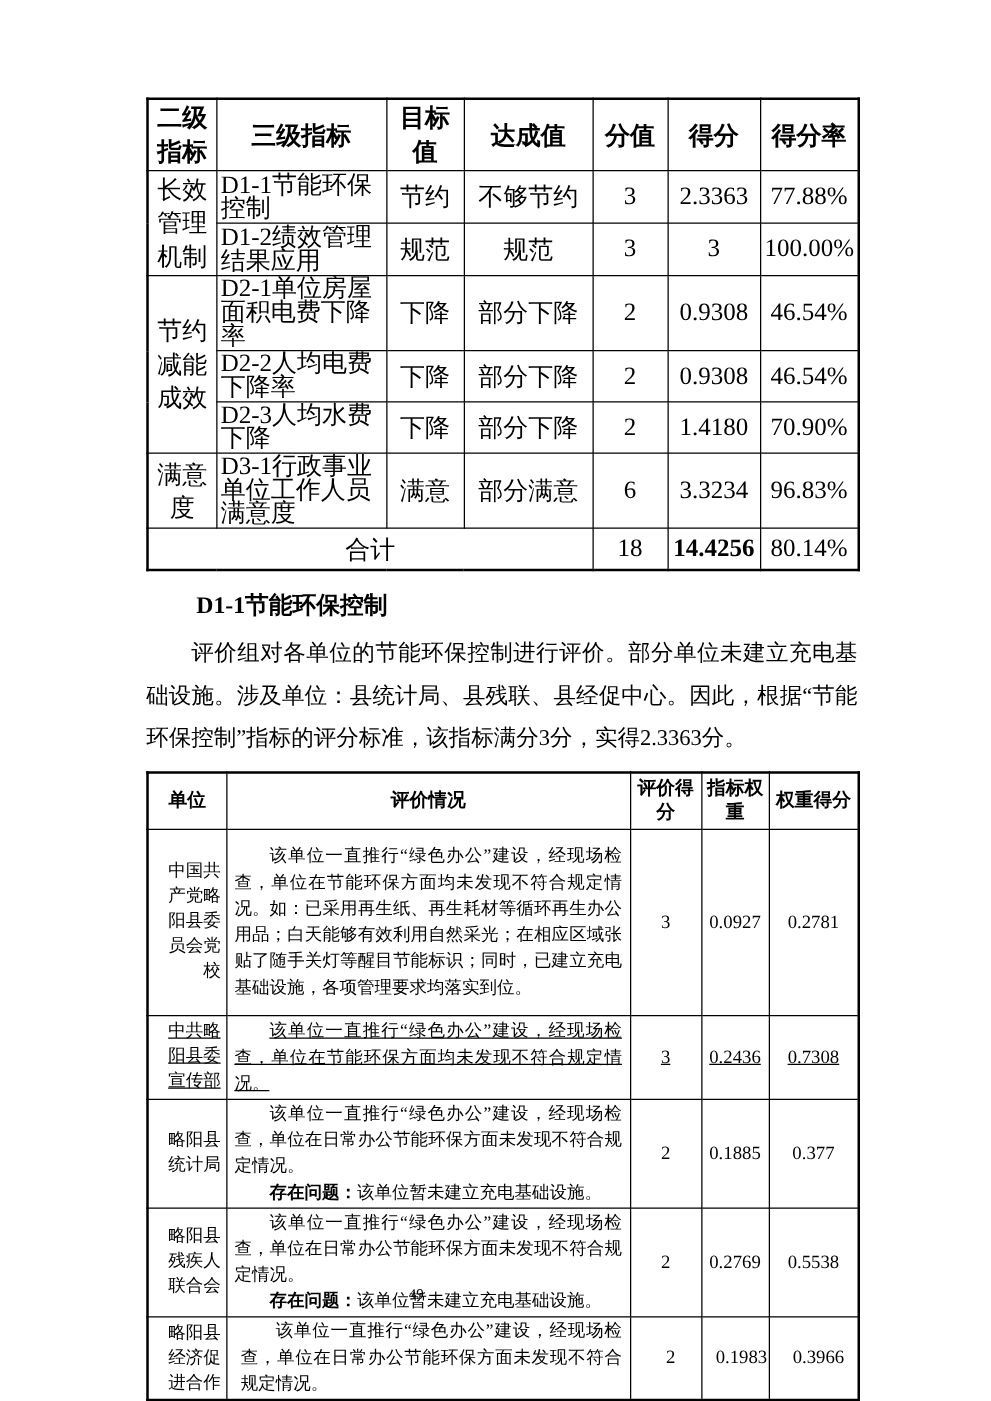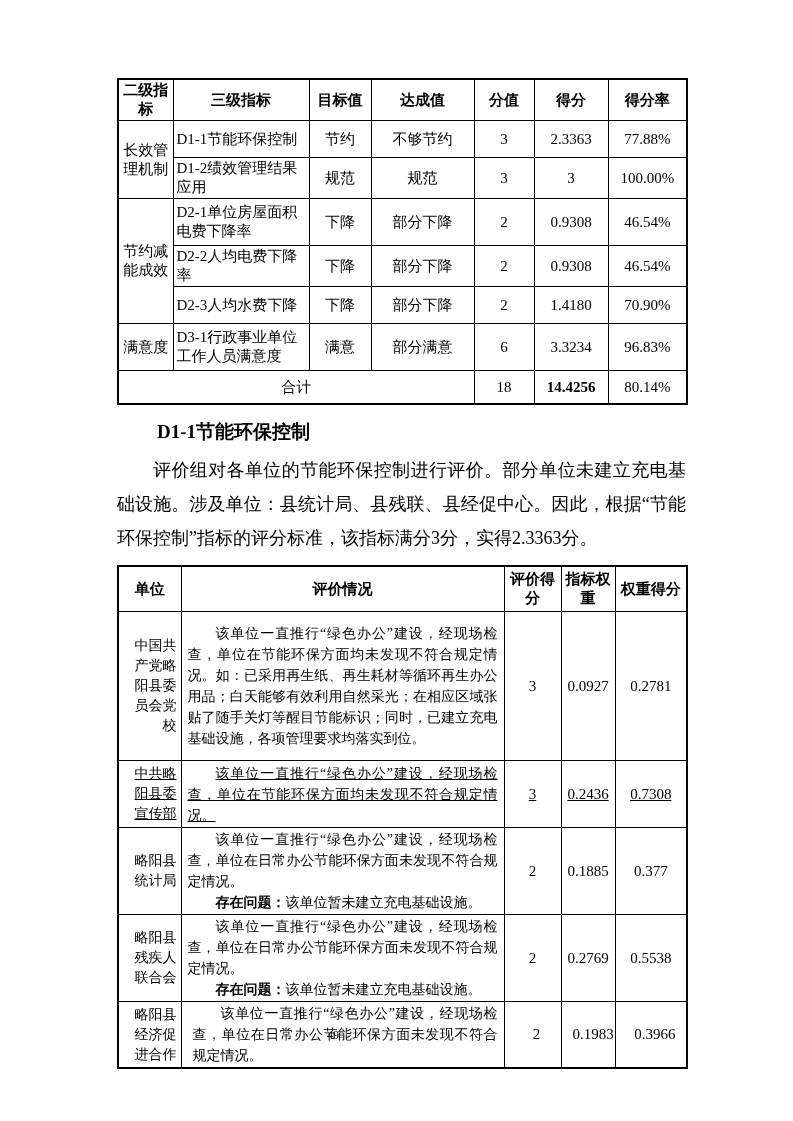--- a/index.html
+++ b/index.html
@@ -25,21 +25,21 @@
   }
   th, td {
     border:1px solid #000;
     padding:1px 3px;
     vertical-align:middle;
     overflow:hidden;
   }
   th { font-weight:bold; }
 
   
-  .t1 { font-size:15px; }
+  .t1 { font-size:20px; }
   .t1 th { height:30px; text-align:center; }
   .t1 td { text-align:center; }
   .t1 .row-h34 td { height:34px; }
   .t1 .row-h44 td { height:44px; }
   .t1 .row-total td { height:30px; }
   .t1 td.left { text-align:left; line-height:19px; }
   .t1 .bold { font-weight:bold; }
 
   
   .section-heading {

